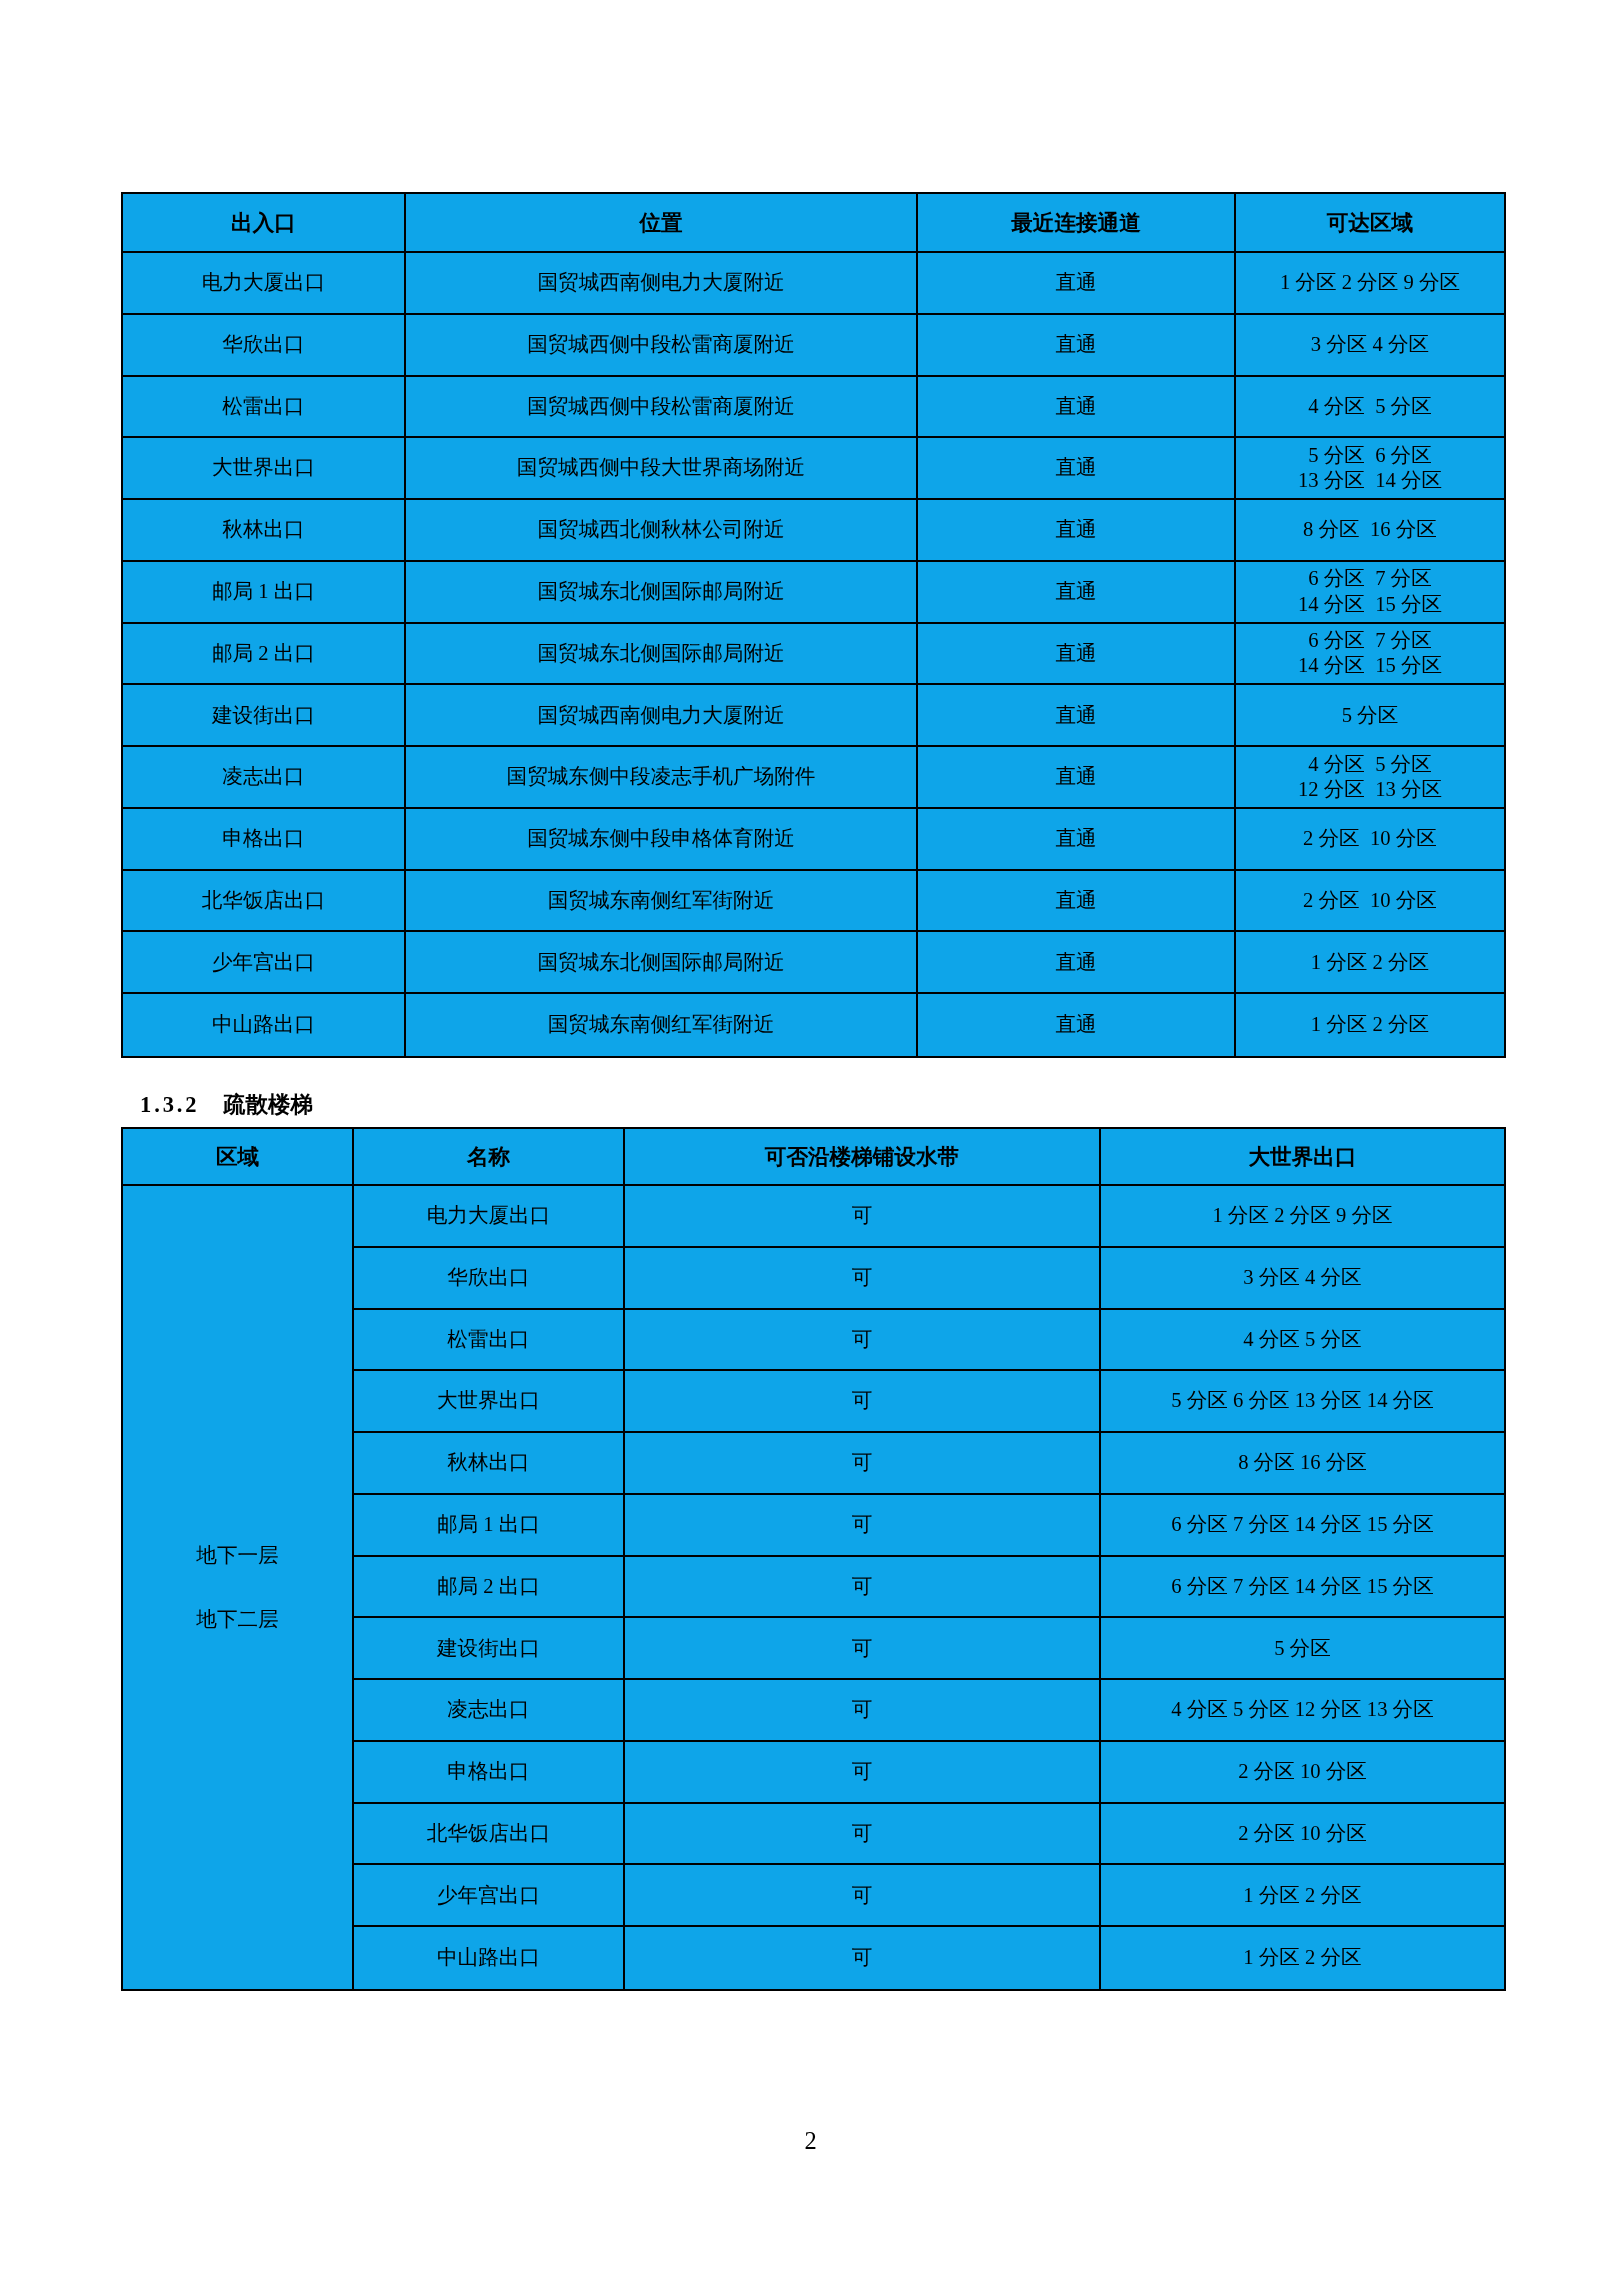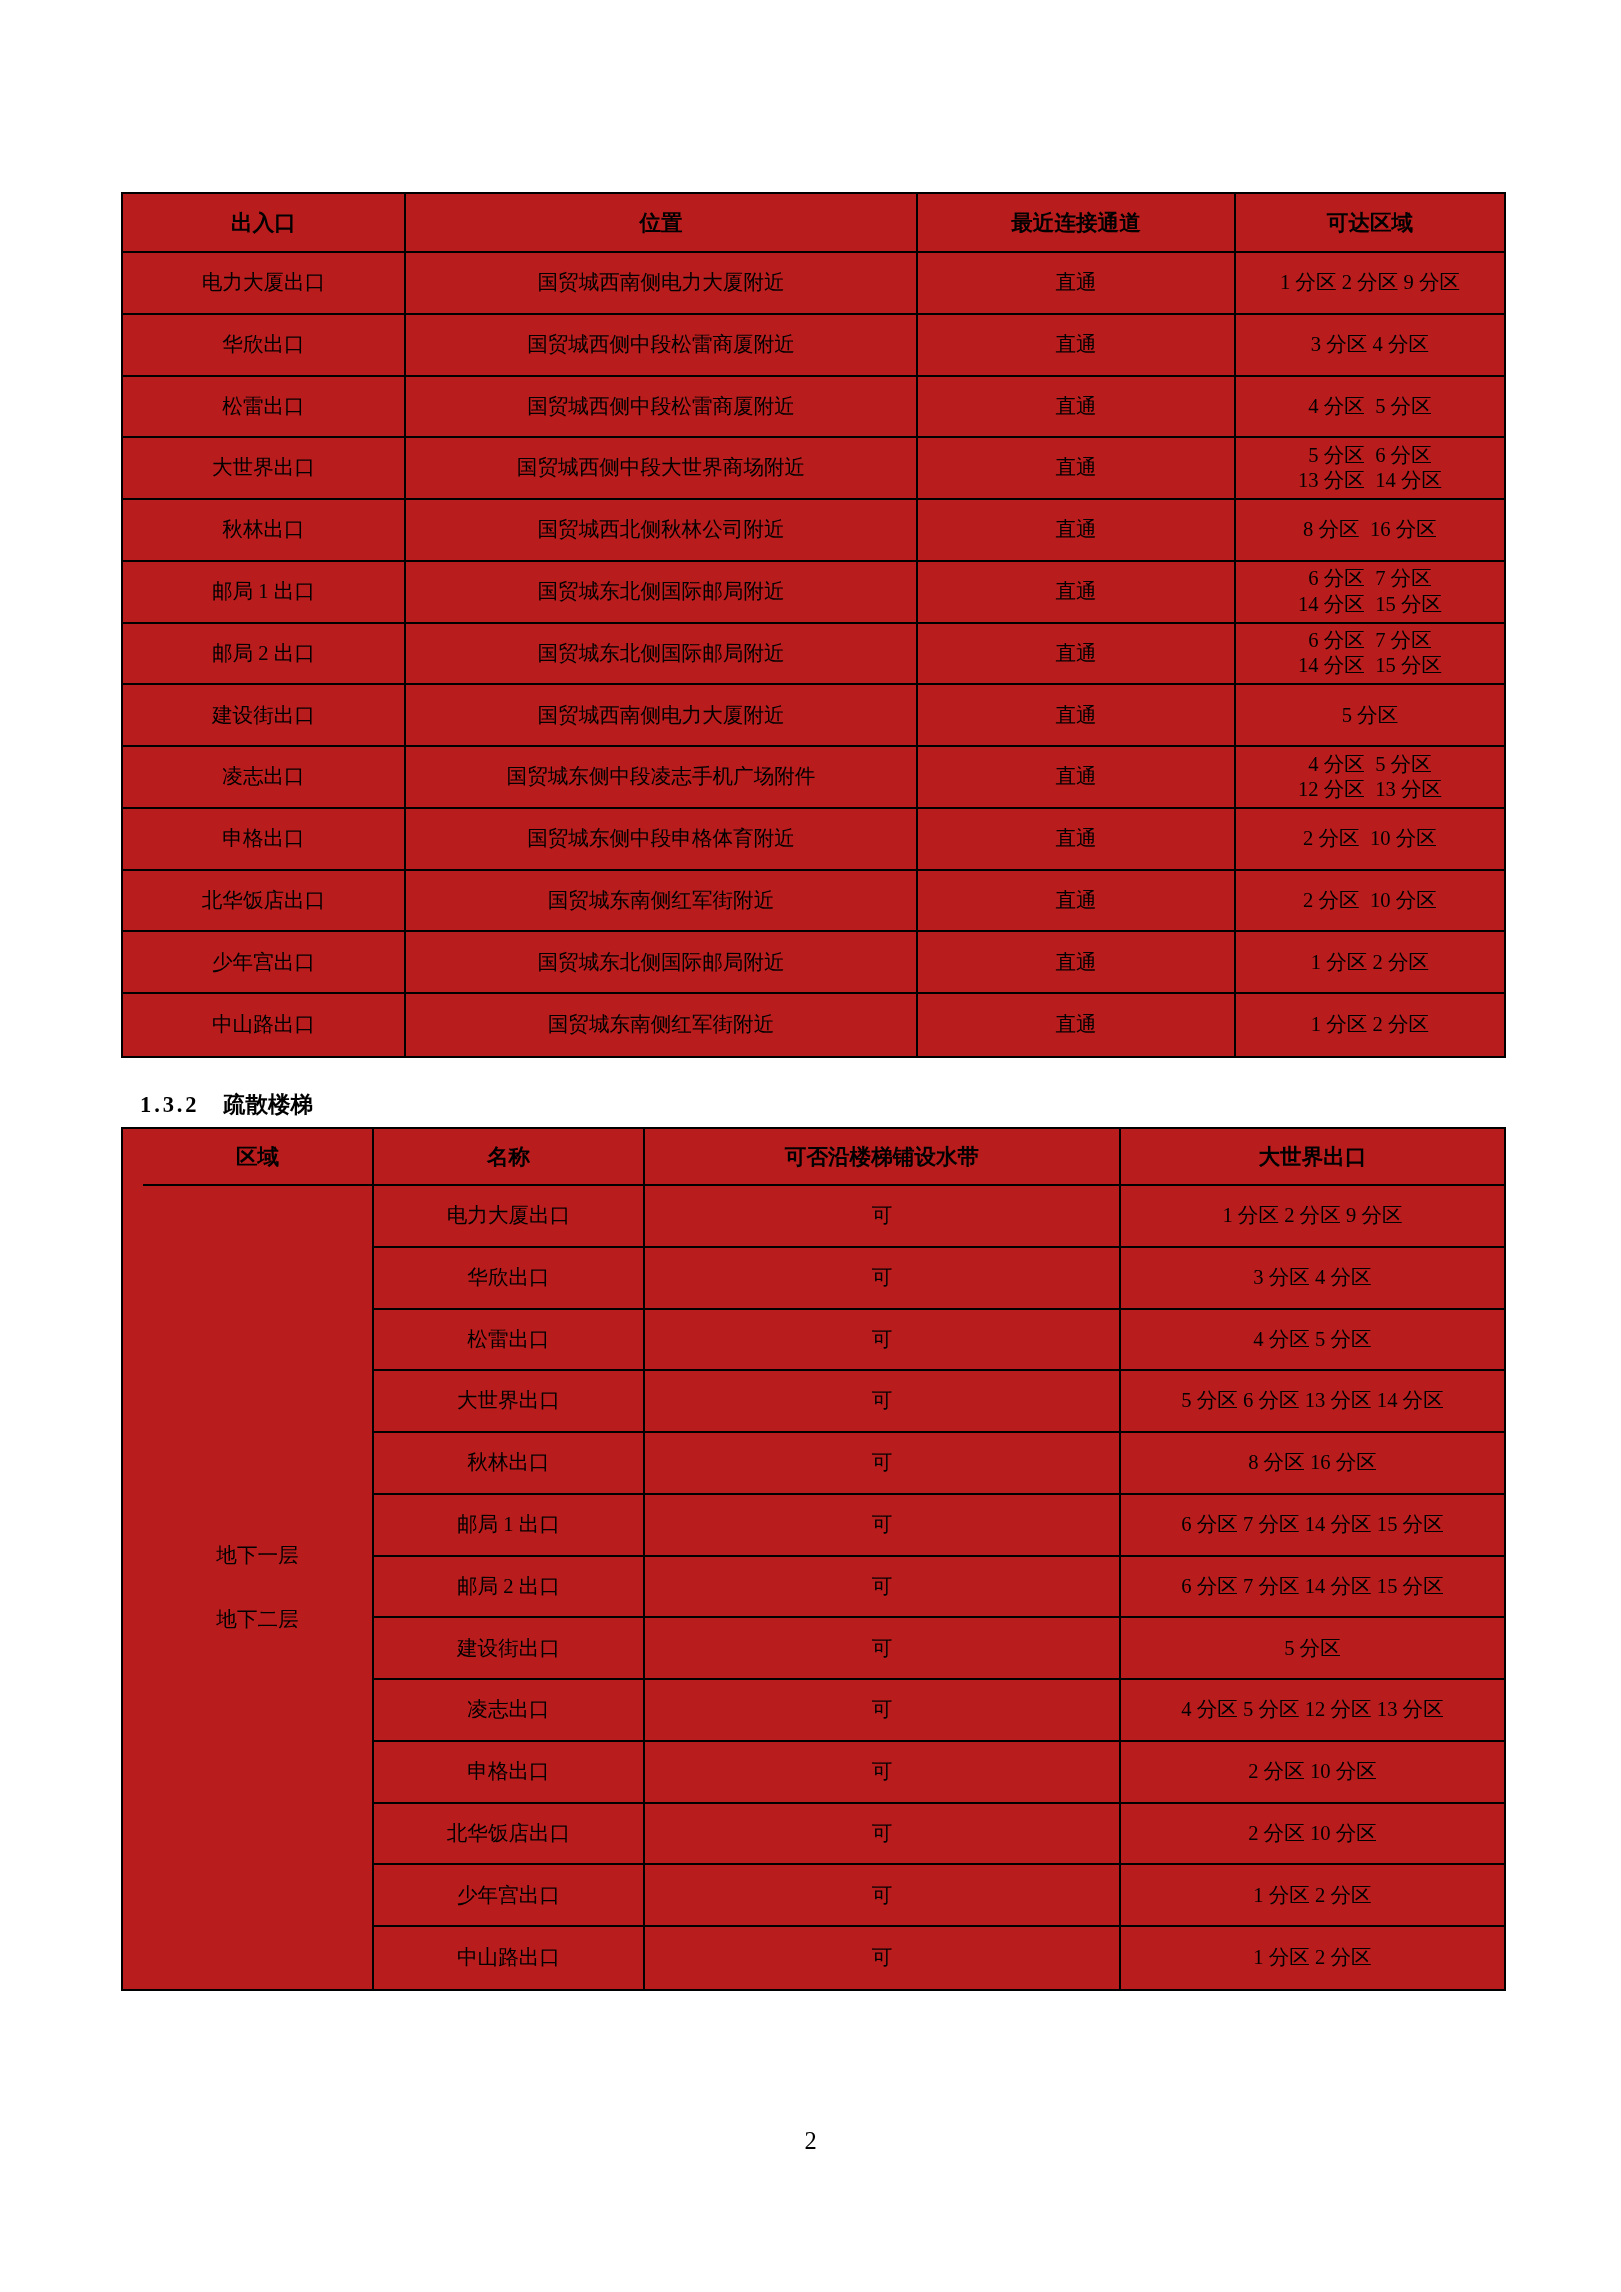--- a/index.html
+++ b/index.html
@@ -9,32 +9,31 @@
     position:relative;
     font-family:"Liberation Serif","DejaVu Serif",serif;
     color:#000;
   }
   *{box-sizing:border-box;}
 
   .grid-table{
     position:absolute;
     border:2px solid #000;
     display:grid;
-    background:#b91c1c;
+    background:#0ea5e9;
   }
   #t1{
     left:121px;top:192px;width:1385px;height:866px;
     grid-template-columns:283px 512px 318px 1fr;
     grid-template-rows:59px repeat(13,1fr);
   }
   #t2{
     left:121px;top:1127px;width:1385px;height:864px;
     grid-template-columns:231px 271px 476px 1fr;
     grid-template-rows:57px repeat(13,1fr);
-    padding-left:20px;
   }
   .cell{
     display:flex;
     align-items:center;
     justify-content:center;
     text-align:center;
     border-right:2px solid #000;
     border-bottom:2px solid #000;
     white-space:pre-wrap;
     line-height:25.5px;

